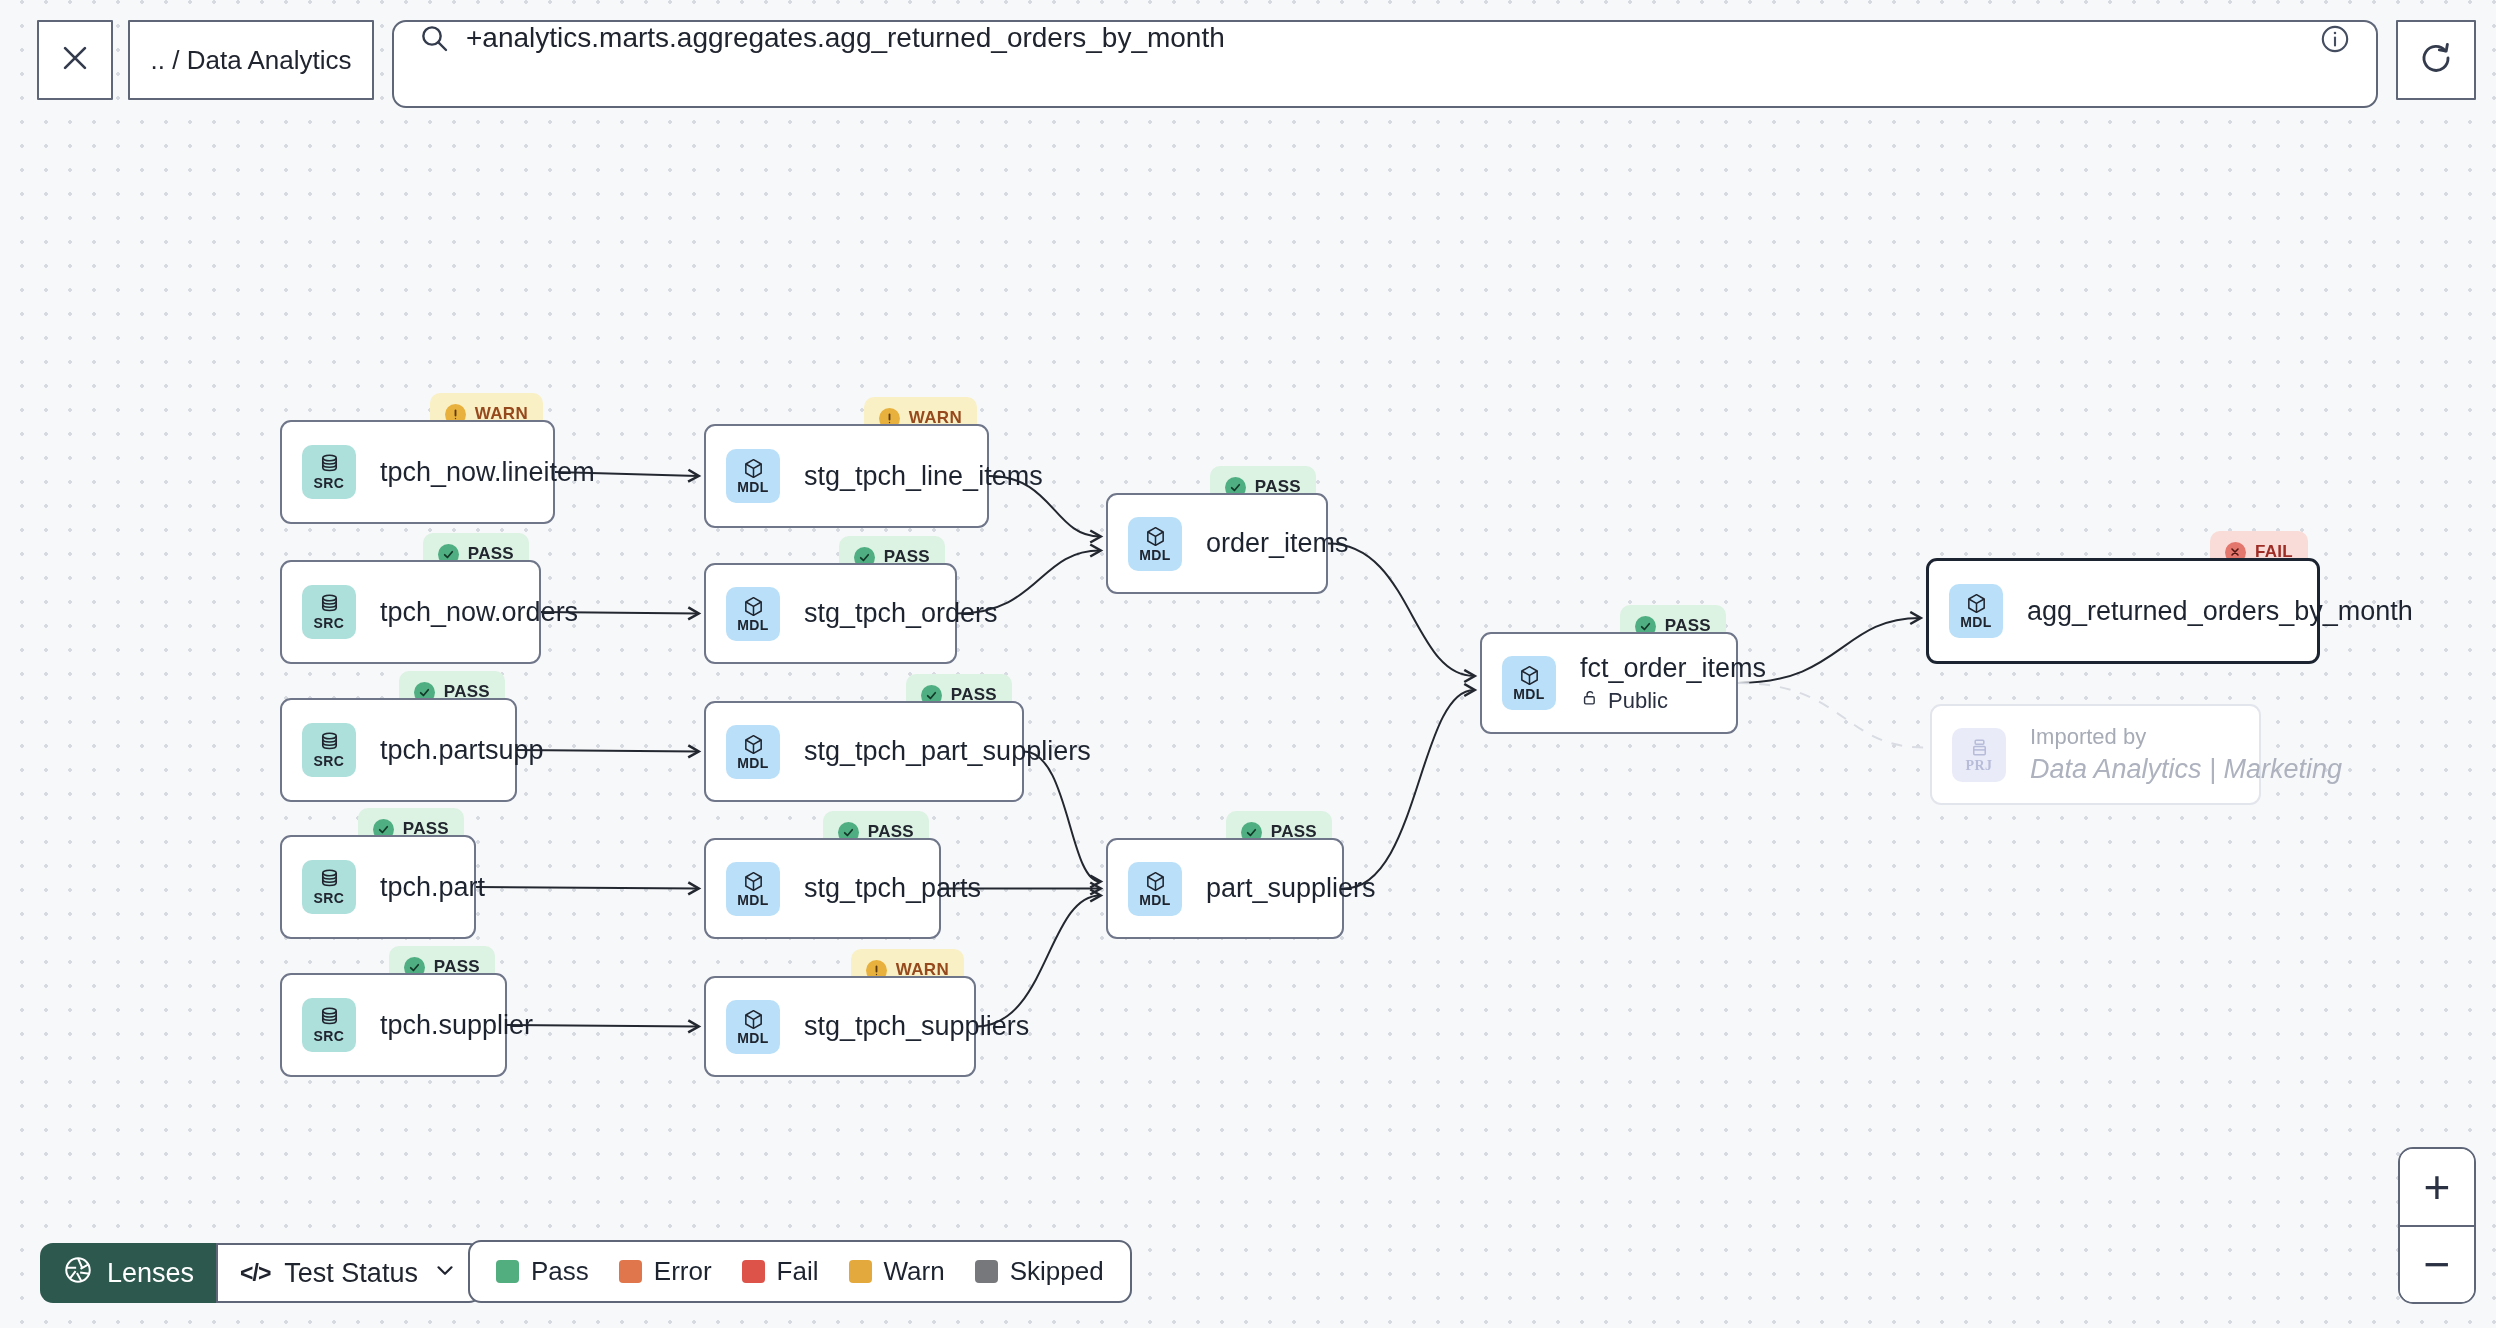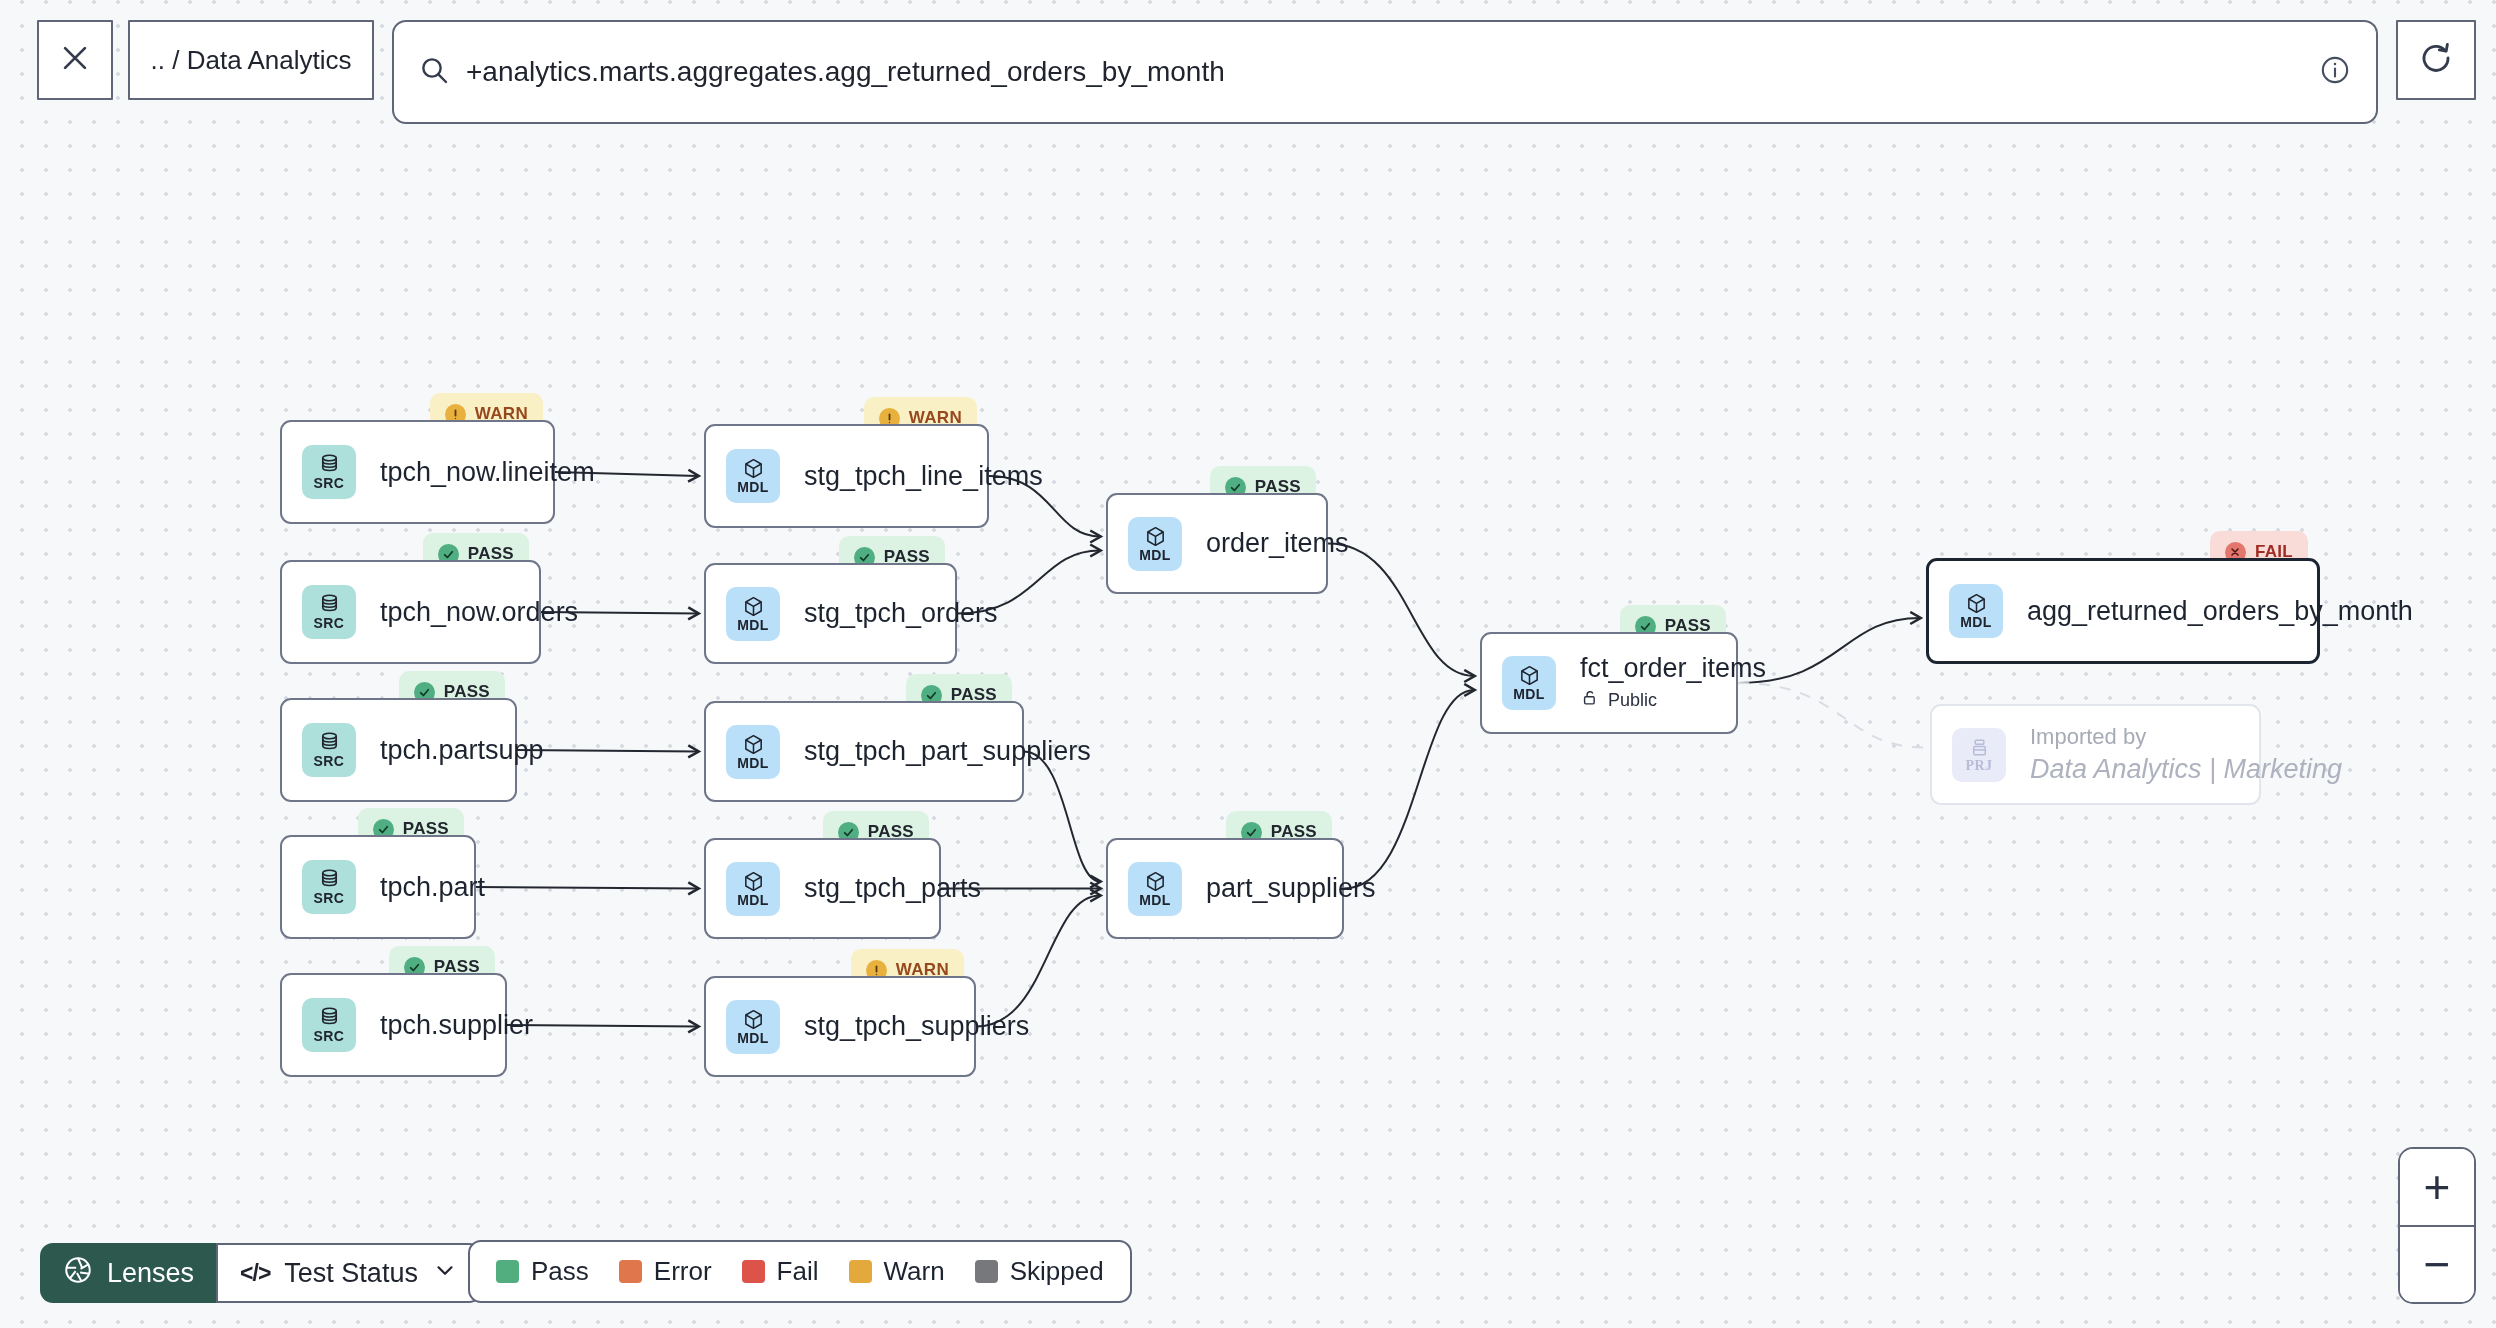--- a/index.html
+++ b/index.html
@@ -19,23 +19,23 @@
   
   .tb-btn {
     position:absolute; top:20px; height:80px; background:#fff;
     border:2px solid #5E6678; border-radius:1px;
     display:flex; align-items:center; justify-content:center;
     color:#20242E;
   }
   #close-btn { left:37px; width:76px; }
   #breadcrumb-btn { left:128px; width:246px; font-size:26px; }
   #search-bar {
-    position:absolute; top:20px; left:392px; width:1986px; height:104px;
+    position:absolute; top:20px; left:392px; width:1986px; height:88px;
     background:#fff; border:2px solid #5E6678; border-radius:14px;
-    display:flex; align-items:center; gap:16px; padding:0 24px;
+    display:flex; align-items:flex-start; gap:16px; padding:0 24px;
   }
   #search-bar input {
     flex:1; border:none; outline:none; font-family:"Liberation Sans",sans-serif;
     font-size:28px; color:#20242E; background:transparent;
   }
   #refresh-btn { left:2396px; width:80px; }
   
   #canvas { position:absolute; inset:0; }
   #edges { position:absolute; left:0; top:0; }
   .edge { fill:none; stroke:#23272F; stroke-width:2; }
@@ -61,21 +61,21 @@
     flex:0 0 auto; width:54px; height:54px; border-radius:10px;
     display:flex; flex-direction:column; align-items:center; justify-content:center;
     color:#20242E;
   }
   .chip-label { font-size:14px; font-weight:bold; letter-spacing:.4px; line-height:1.05; }
   .faded .chip { color:#B7BCD8;font-family:Liberation Serif, serif; }
   .node-text { display:flex; flex-direction:column; justify-content:center; gap:4px; }
   .node-label { font-size:27px; color:#1D2430; white-space:nowrap; }
   .faded .node-label { color:#ADB2BE;font-style:italic; }
   .sub-top { font-size:22px; color:#A6ABB6; }
-  .sub-row { display:flex; align-items:center; gap:8px; font-size:18px; color:#2A3040; }
+  .sub-row { display:flex; align-items:center; gap:8px; font-size:22px; color:#2A3040; }
   
   #lens-group { position:absolute; left:40px; top:1243px; height:60px; display:flex; }
   #lenses-btn {
     background:#2C584E; color:#fff; border-radius:13px 0 0 13px;
     display:flex; align-items:center; gap:13px; padding:0 22px;
     font-size:27px; height:100%;
   }
   #test-status-btn {
     background:#fff; border:2px solid #5E6678; border-radius:0 13px 13px 0;
     display:flex; align-items:center; gap:14px; padding:0 22px;

